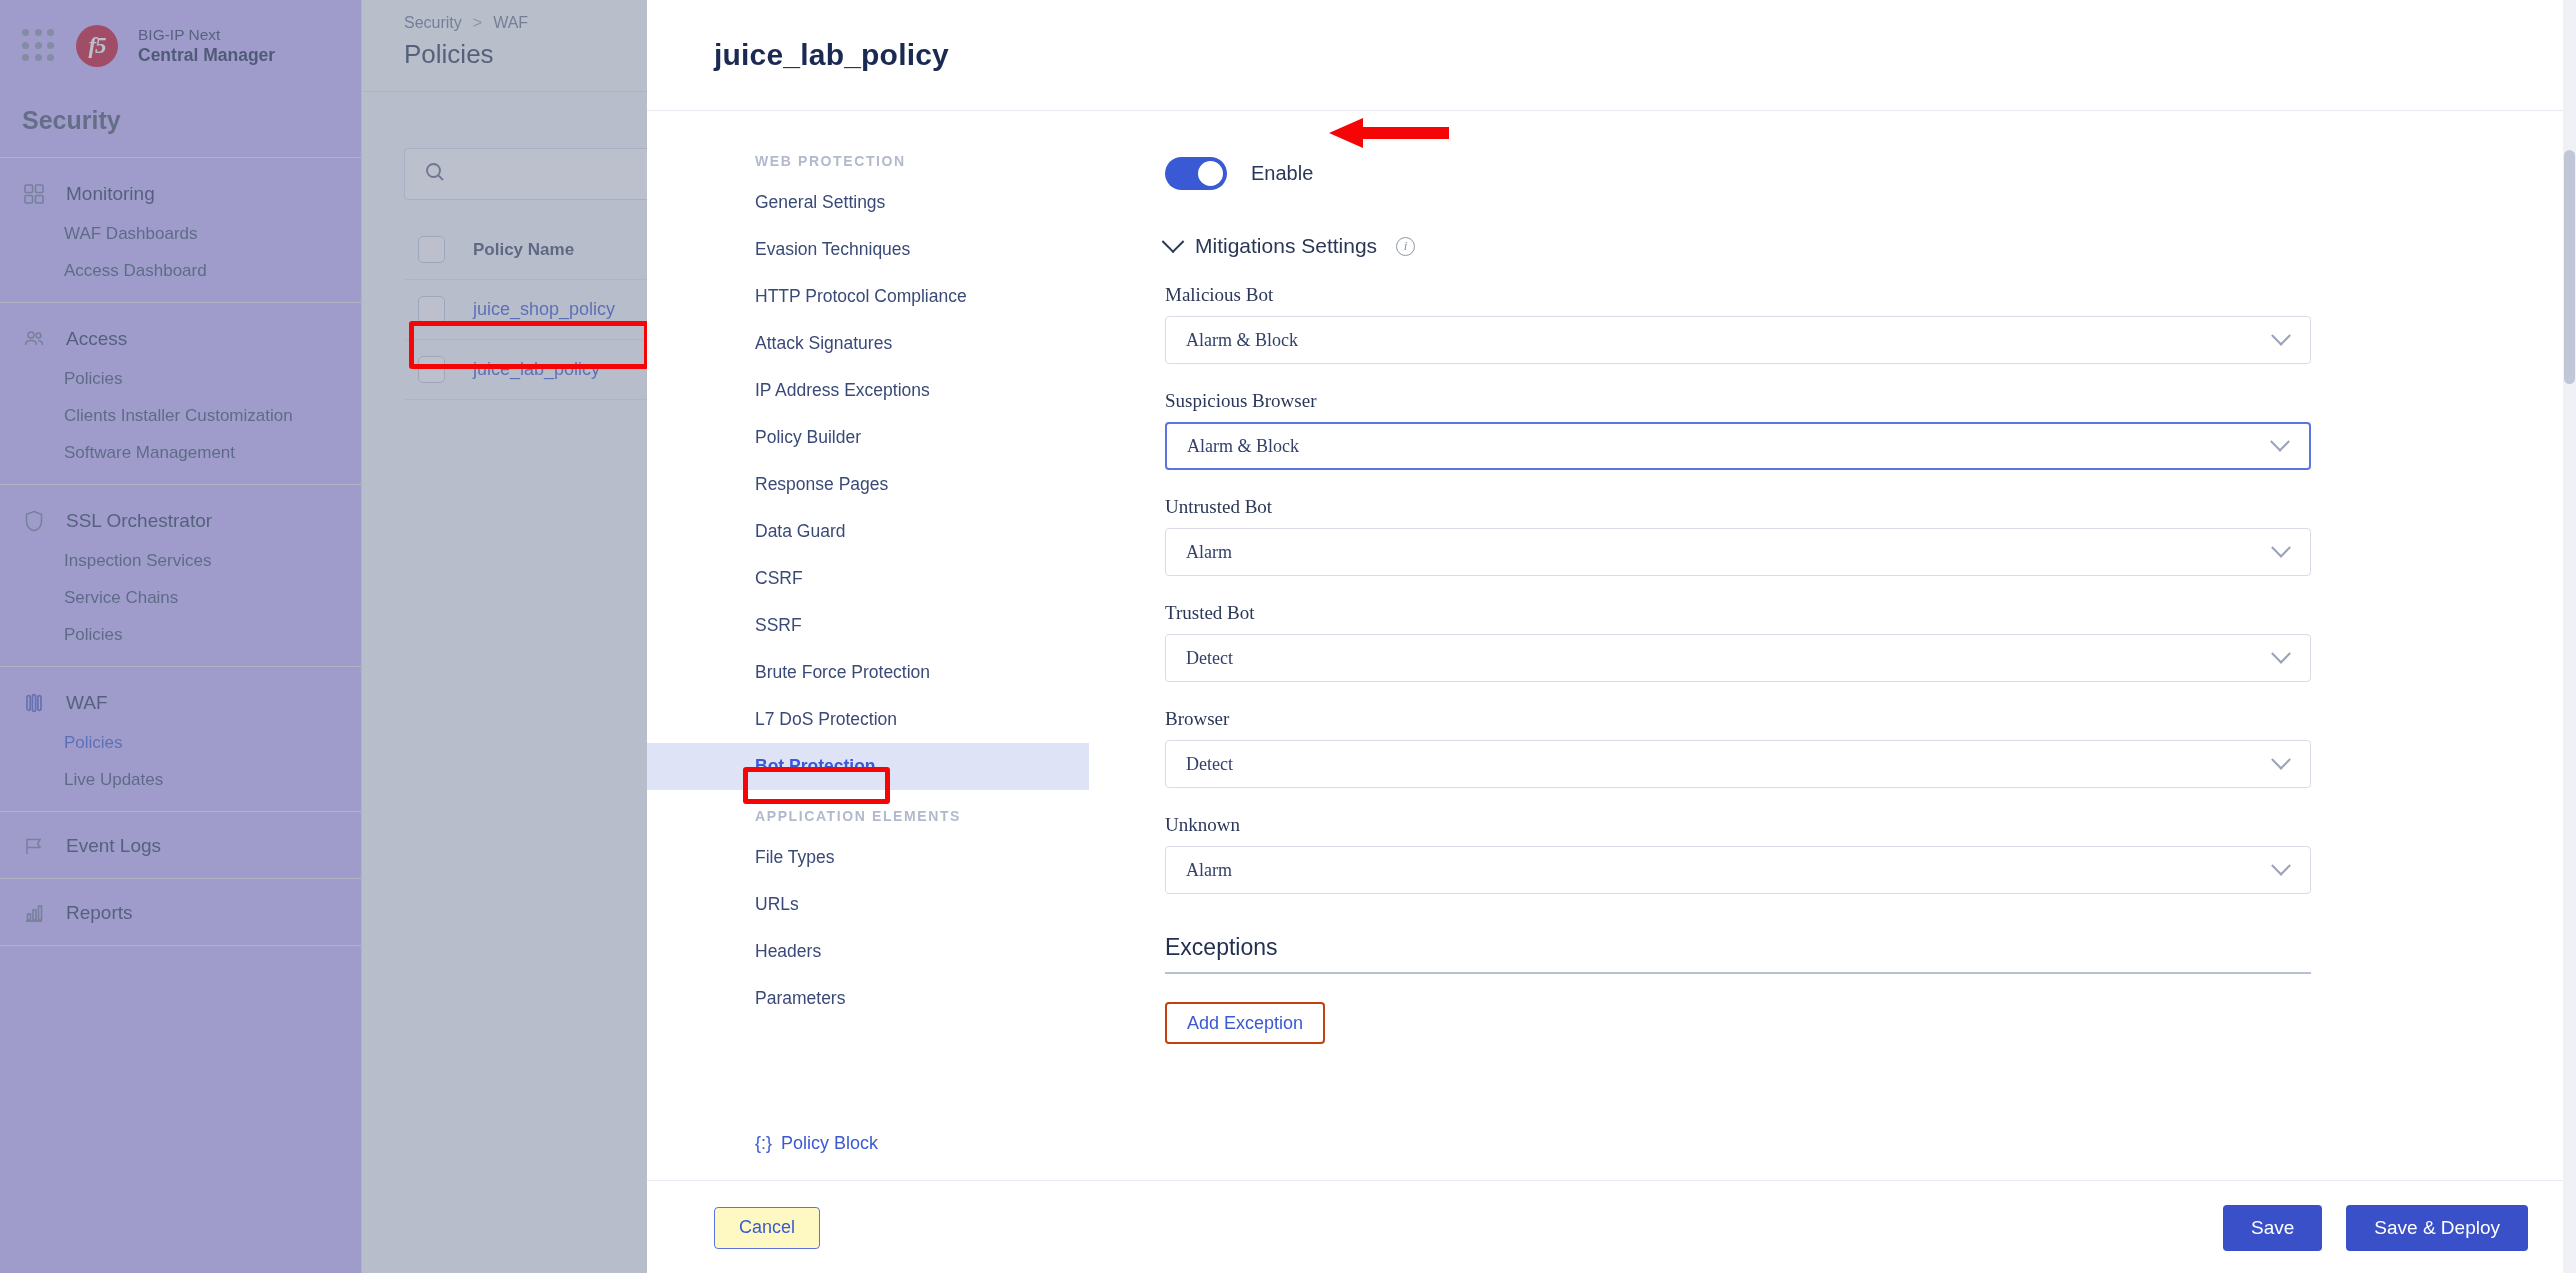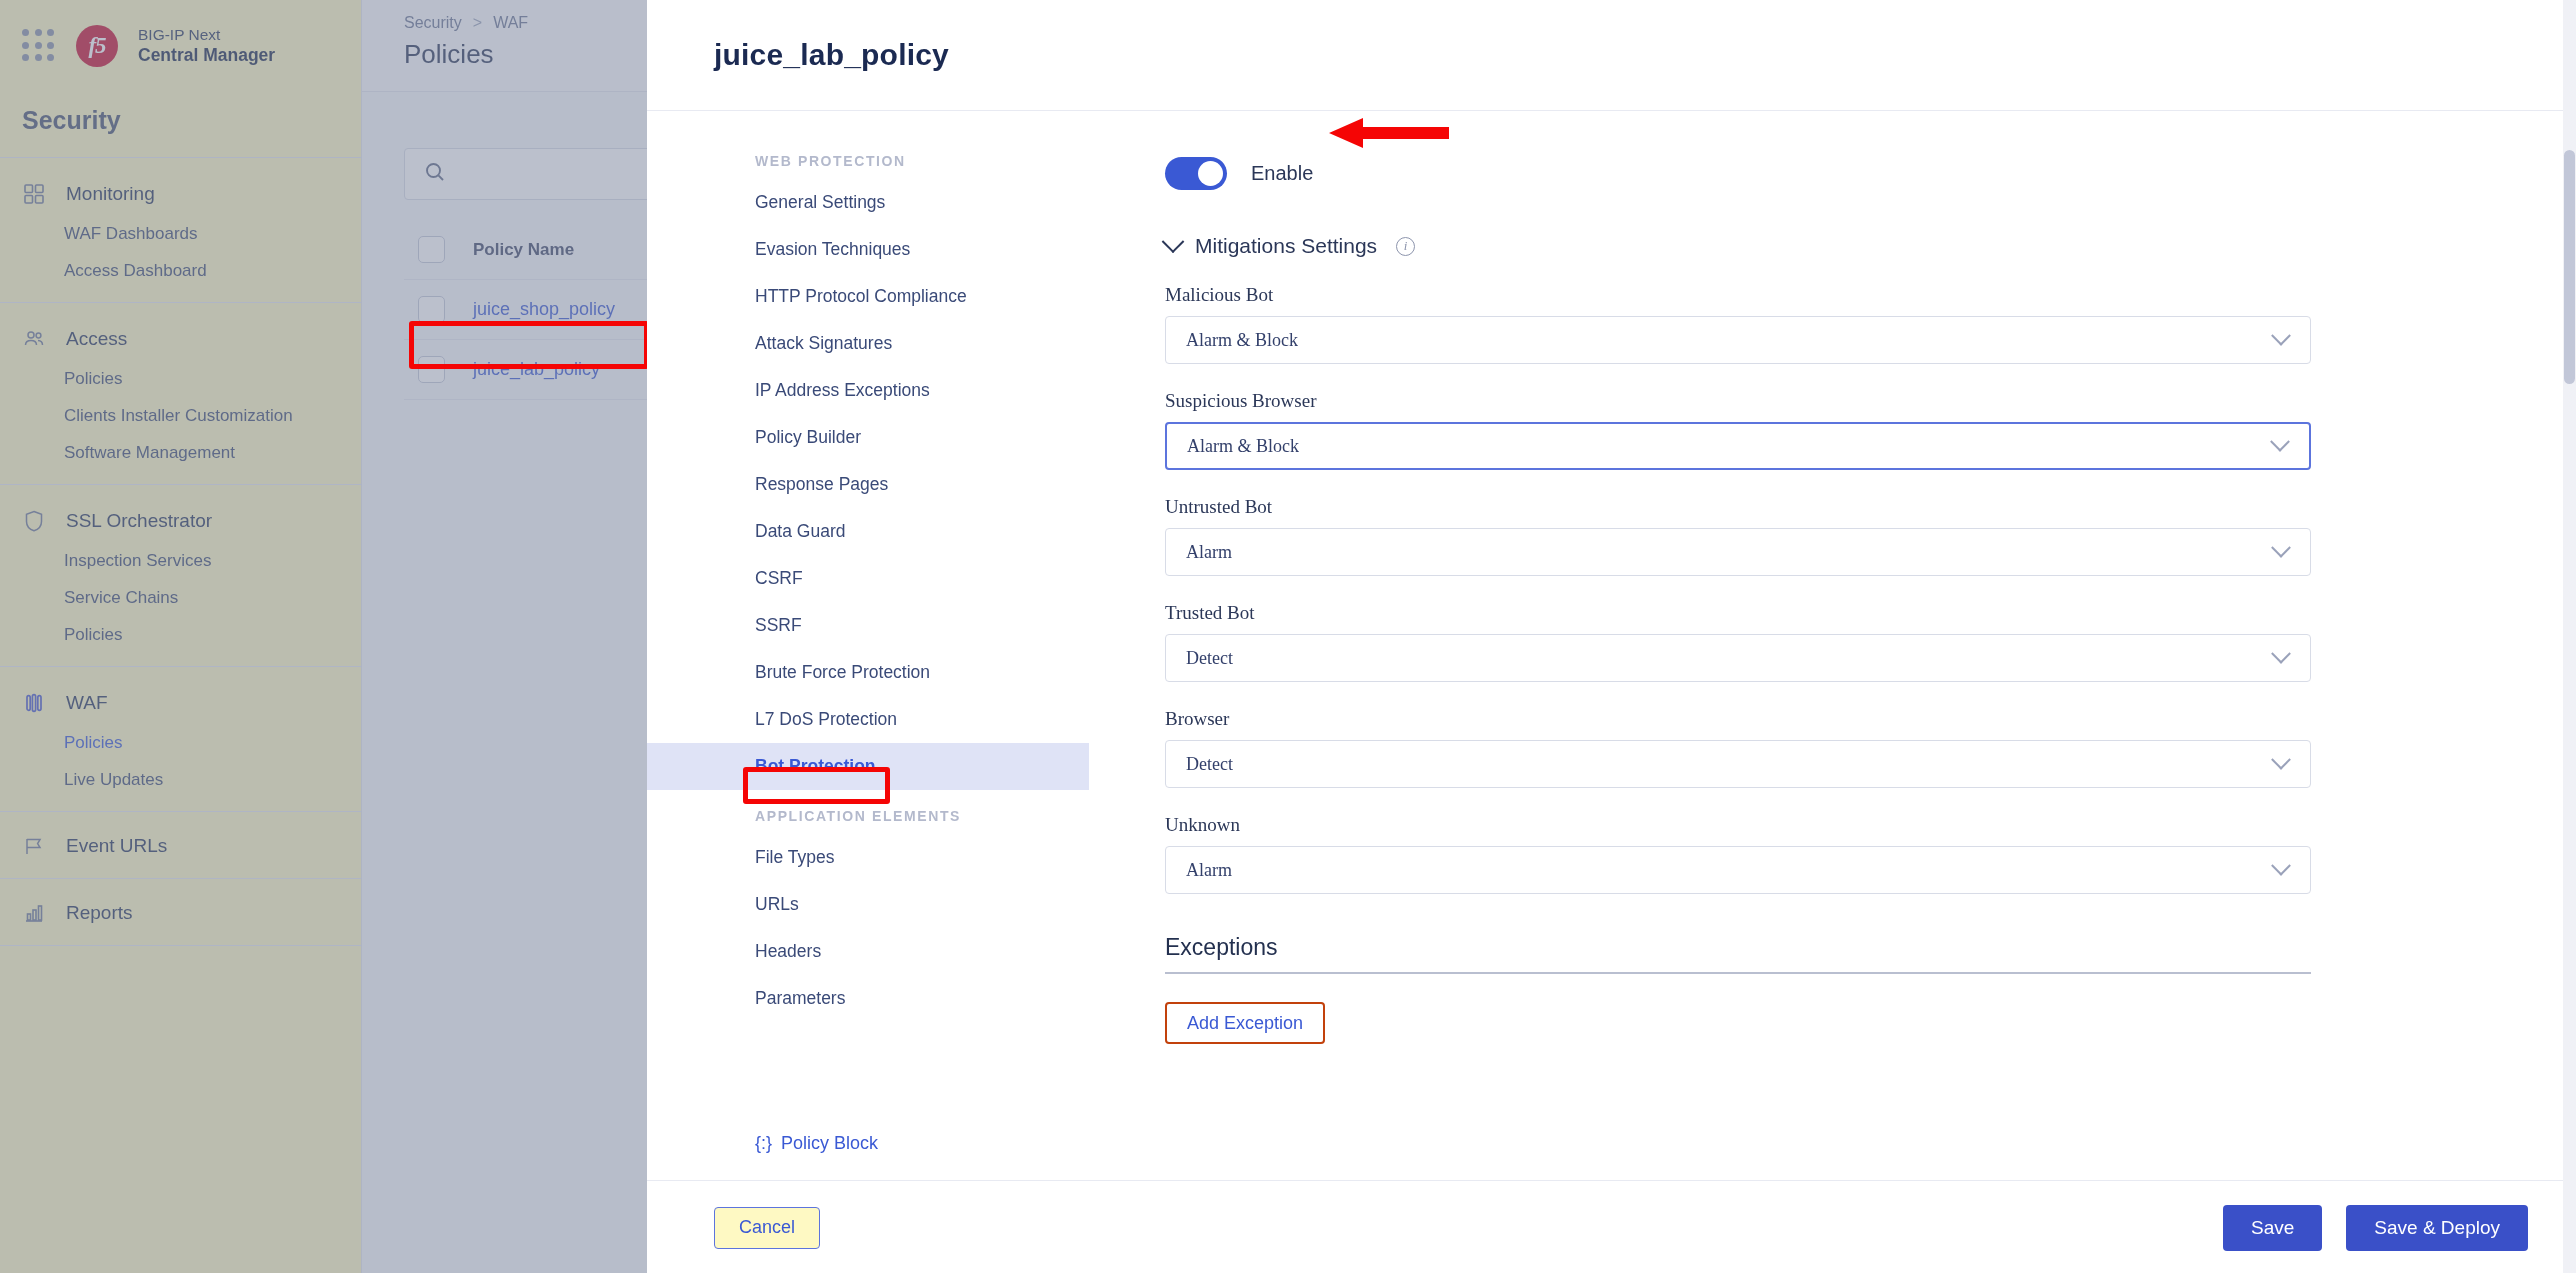--- a/index.html
+++ b/index.html
@@ -14,21 +14,21 @@
   
   .bg-app {
     position: absolute; inset: 0;
     display: flex;
     background: #f3f4f8;
   }
 
   
   .sidebar {
     width: 362px; height: 1274px;
-    background: #fef9c3;
+    background: #c4b5fd;
     border-right: 1px solid #e3e6ef;
     flex: 0 0 362px;
   }
   .brandbar {
     height: 92px;
     display: flex; align-items: center;
     padding-left: 22px;
     gap: 20px;
   }
   .grid-icon {
@@ -349,21 +349,21 @@
       </div>
 
       <div class="nav-group tight">
         <div class="nav-head">
           <span class="ico">
             <svg width="22" height="22" viewBox="0 0 22 22" fill="none" stroke="#6f7a96" stroke-width="1.5">
               <path d="M4 19V4"></path>
                 <path d="M4 4.6h13l-2.4 4 2.4 4H4"></path>
             </svg>
           </span>
-          <span>Event URLs</span>
+          <span>Event Logs</span>
         </div>
       </div>
 
       <div class="nav-group tight">
         <div class="nav-head">
           <span class="ico">
             <svg width="22" height="22" viewBox="0 0 22 22" fill="none" stroke="#6f7a96" stroke-width="1.6">
               <path d="M3 19h16"></path>
                 <rect x="4.5" y="12" width="3" height="6"></rect>
                 <rect x="10" y="8" width="3" height="10"></rect>

